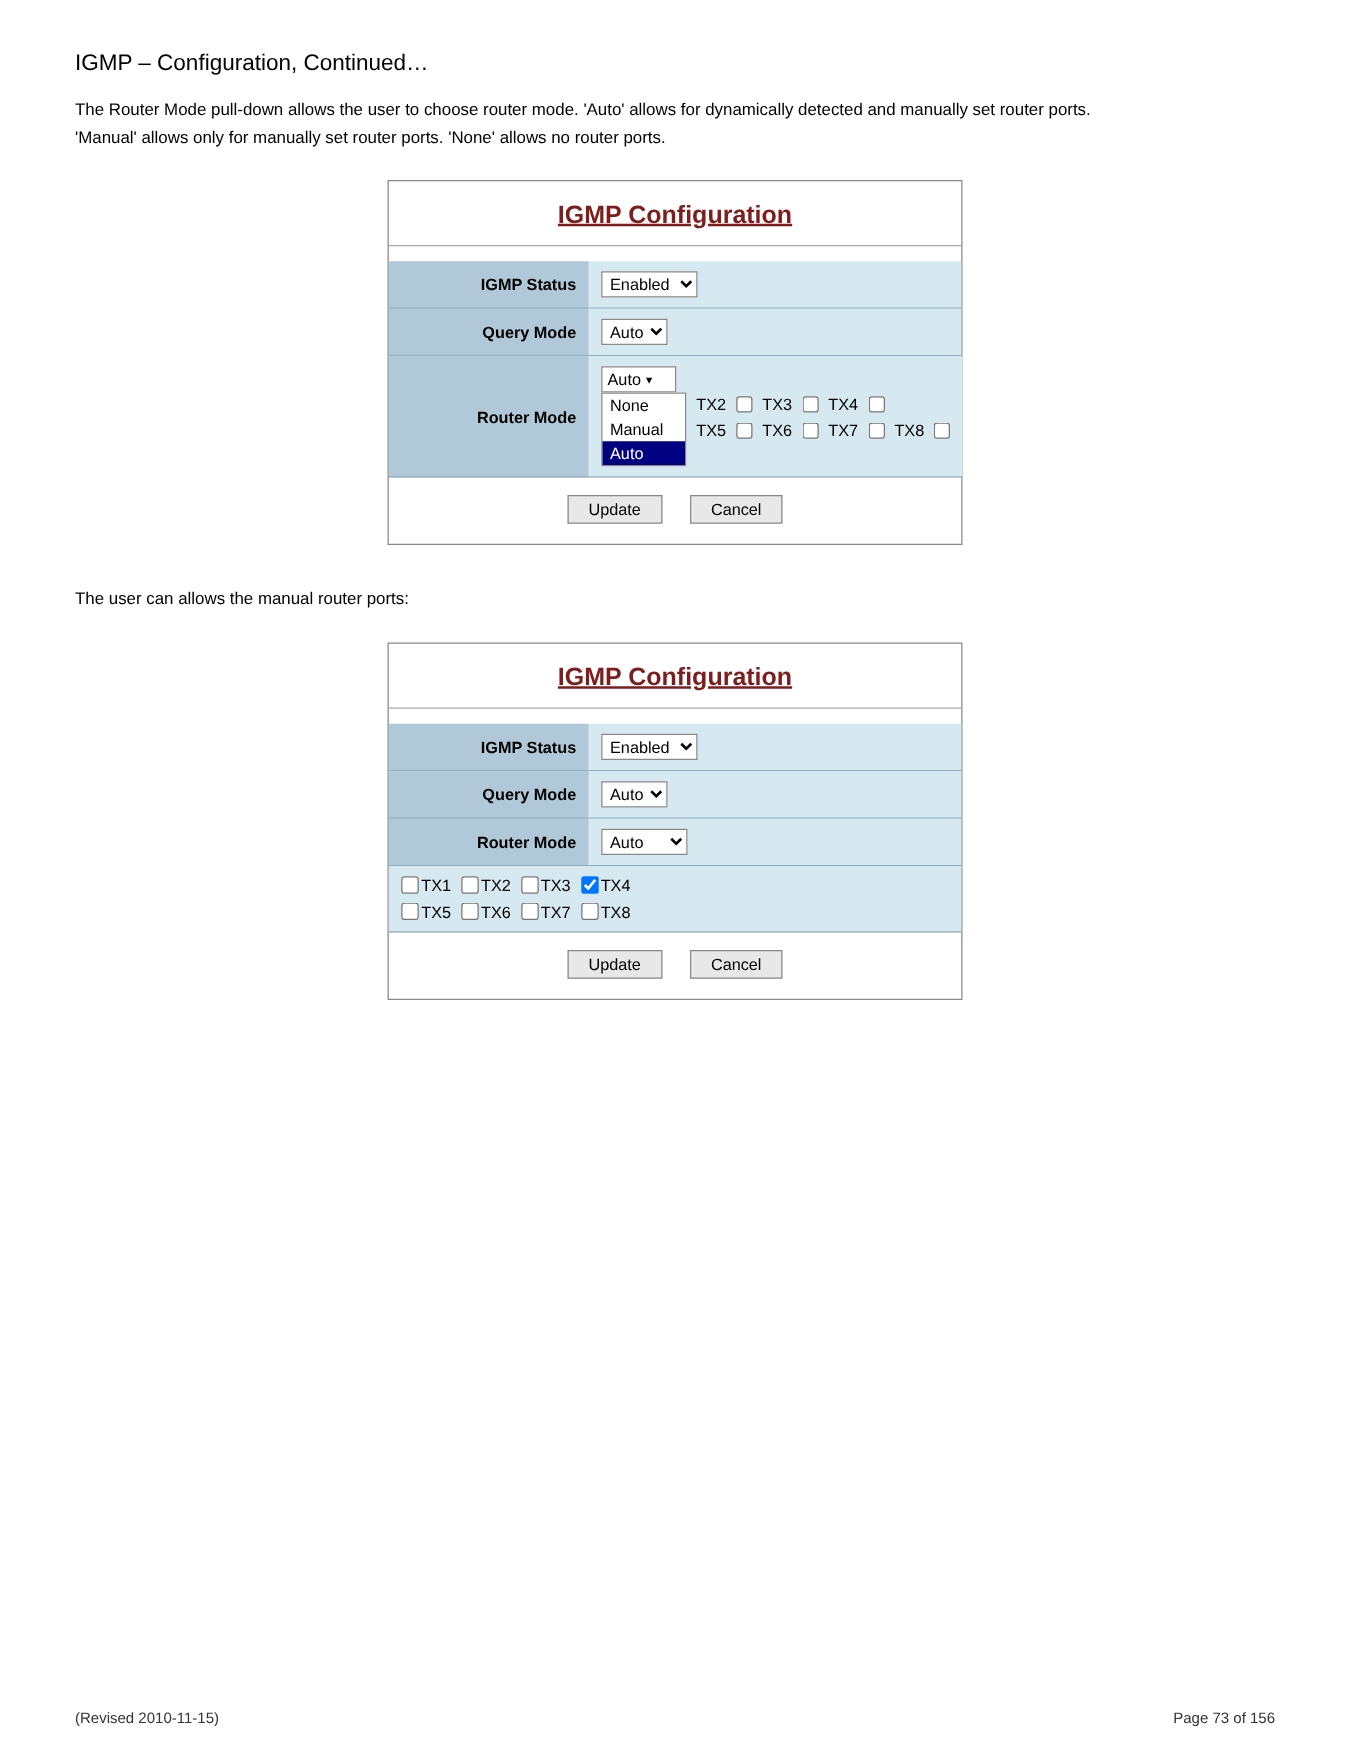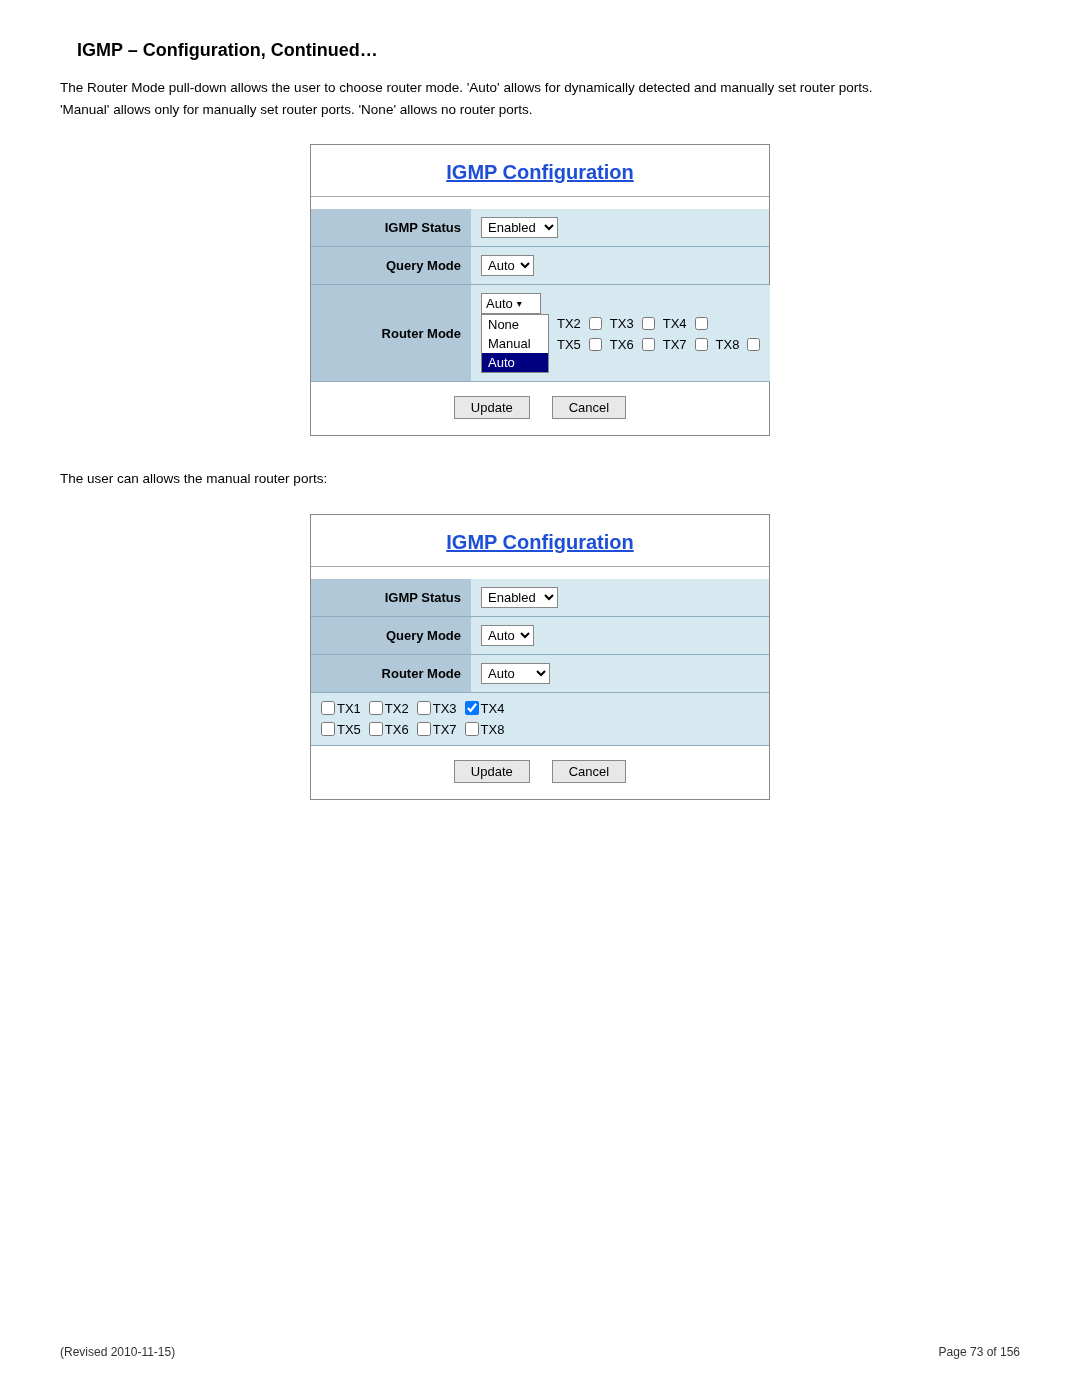--- a/index.html
+++ b/index.html
@@ -8,23 +8,22 @@
       font-family: Arial, sans-serif;
       font-size: 14px;
       color: #000;
       width: 1080px;
       min-height: 1397px;
       padding: 40px 60px;
       position: relative;
     }
     .page-title {
       font-size: 18px;
-      font-weight: bold;
+      font-weight: normal;
       margin-bottom: 16px;
-      margin-left: 17px;
     }
     .description {
       font-size: 13.5px;
       line-height: 1.6;
       margin-bottom: 24px;
       max-width: 860px;
     }
     .sub-description {
       font-size: 13.5px;
       line-height: 1.6;
@@ -34,21 +33,21 @@
     .config-box {
       border: 1px solid #888;
       width: 460px;
       margin: 0 auto 32px auto;
       background: #fff;
       padding-bottom: 16px;
     }
     .config-title {
       font-size: 20px;
       font-weight: bold;
-      color: #1d4ed8;
+      color: #7f1d1d;
       text-align: center;
       text-decoration: underline;
       padding: 16px 0 12px 0;
       border-bottom: 1px solid #aaa;
       margin-bottom: 12px;
     }
     .form-row {
       display: flex;
       align-items: flex-start;
       margin-bottom: 0;
@@ -125,21 +124,21 @@
     }
     button {
       font-size: 13px;
       padding: 3px 16px;
       border: 1px solid #888;
       background: #e8e8e8;
       cursor: pointer;
     }
     .footer {
       position: absolute;
-      bottom: 38px;
+      bottom: 16px;
       left: 60px;
       right: 60px;
       display: flex;
       justify-content: space-between;
       font-size: 12px;
       color: #333;
     }
     
     .router-mode-open-cell {
       background: #d6e8f0;

